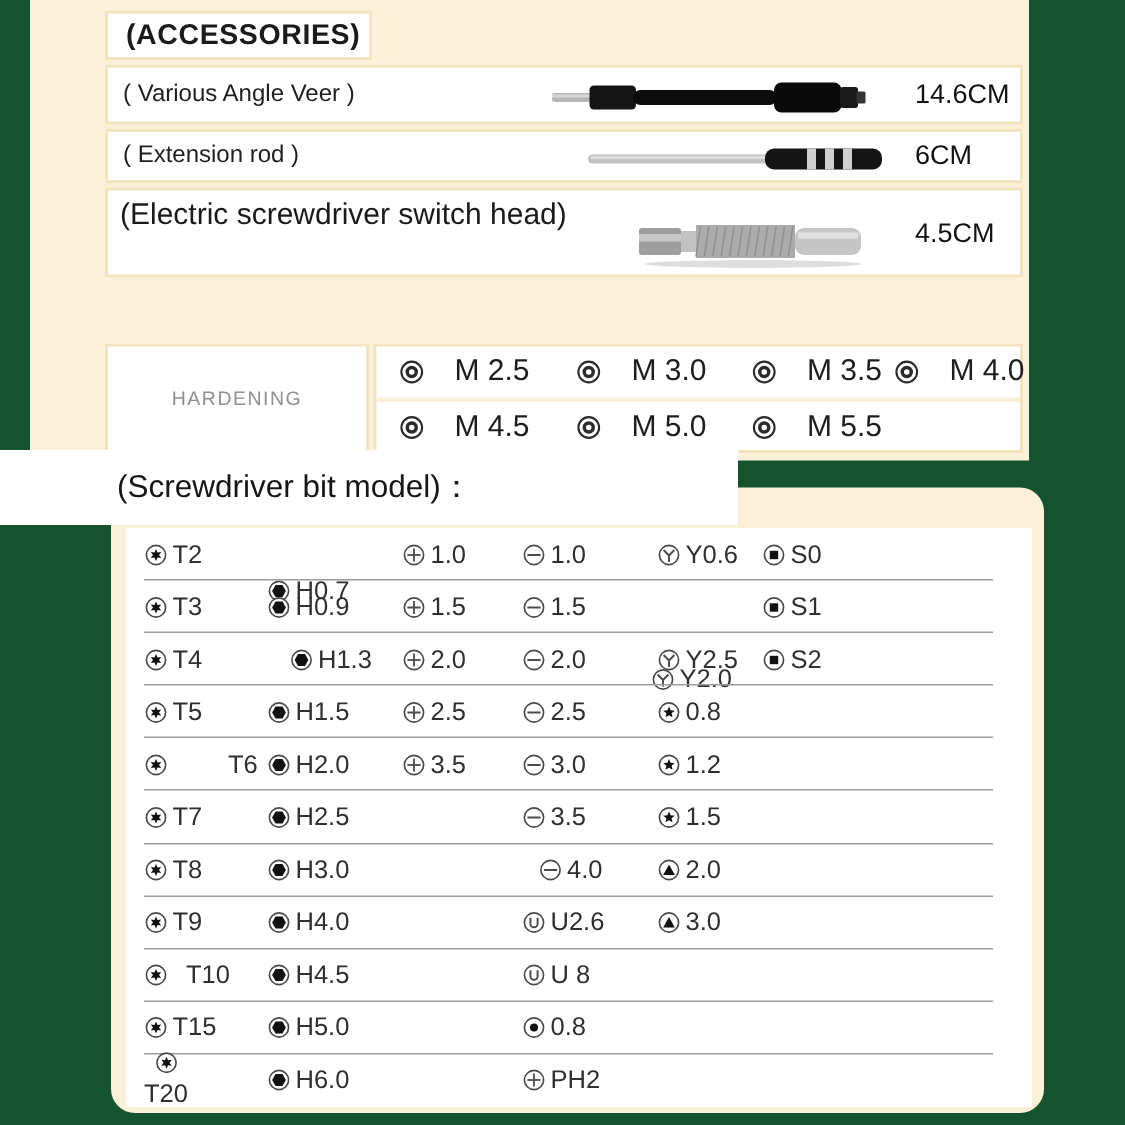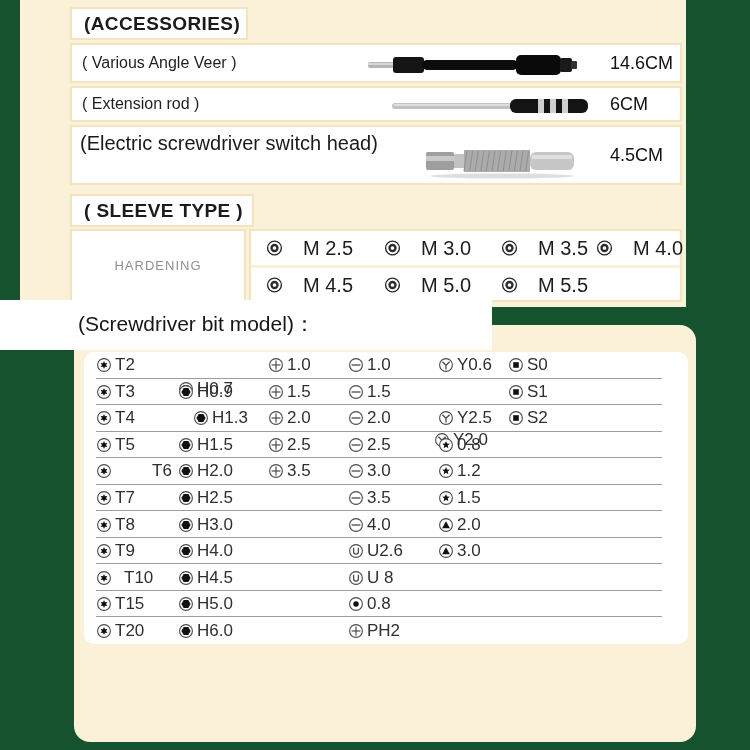--- a/index.html
+++ b/index.html
@@ -26,21 +26,21 @@
   #hardening-box span{font-size:13px;color:#8f8f8f;letter-spacing:1px;}
   #sleeve-box{left:249px;top:229px;width:433px;height:73px;}
   .sleeve-row{position:absolute;left:0;width:100%;height:34px;}
   #sleeve-row-0{top:0;} #sleeve-row-1{top:37px;}
   #sleeve-divider{position:absolute;left:0;top:34px;width:100%;height:3px;background:#fbf1d8;}
   .sleeve-item{position:absolute;top:50%;transform:translateY(-50%);display:flex;align-items:center;gap:20px;
                font-size:20px;color:#1d1d1d;white-space:nowrap;}
   #bits-panel{position:absolute;left:74px;top:325px;width:622px;height:417px;background:#fbf1d8;border-radius:16px;}
   #bits-heading-strip{position:absolute;left:0;top:300px;width:492px;height:50px;background:#fff;}
   #bits-heading-strip span{position:absolute;left:78px;top:10px;font-size:21px;color:#161616;white-space:nowrap;}
-  #bits-table{position:absolute;left:84px;top:352px;width:604px;height:292px;background:#fff;border-radius:10px;
+  #bits-table{position:absolute;left:84px;top:352px;width:604px;height:386px;background:#fff;border-radius:0;
               display:flex;flex-direction:column;text-align:right;}
   .bit-row{position:relative;flex:1;}
   .bit-row:not(:last-child)::after{content:"";position:absolute;left:12px;right:26px;bottom:0;height:1px;background:#9d9d9d;}
   .bit-cell{position:absolute;top:50%;transform:translateY(-50%);display:flex;align-items:center;gap:3px;
             font-size:17px;color:#2f2f2f;white-space:nowrap;}
   svg{display:block;}
 </style>
 </head>
 <body>
 
@@ -103,23 +103,20 @@
           <line x1="95.4" y1="8" x2="92.4" y2="28" stroke="#8f8f8f" stroke-width="1"></line>
           <line x1="101" y1="8" x2="98" y2="28" stroke="#8f8f8f" stroke-width="1"></line>
           <line x1="106.6" y1="8" x2="103.6" y2="28" stroke="#8f8f8f" stroke-width="1"></line>
           <rect x="108" y="9" width="44" height="18" rx="6" fill="#c6c6c6"></rect>
           <rect x="110" y="12" width="40" height="4" fill="#e0e0e0"></rect>
         </svg>
       </div>
     <span class="acc-length-mid">4.5CM</span>
   </div>
 
-  <div class="box hdr" id="sleeve-title">
-    <span>( SLEEVE TYPE )</span>
-  </div>
   <div class="box" id="hardening-box">
     <span>HARDENING</span>
   </div>
   <div class="box" id="sleeve-box">
     <div class="sleeve-row" id="sleeve-row-0">
         <div class="sleeve-item" style="left: 15px;">
           <span>
             <svg width="17" height="17" viewBox="0 0 17 17">
               <circle cx="8.5" cy="8.5" r="6.9" fill="none" stroke="#2b2b2b" stroke-width="1.4"></circle>
               <circle cx="8.5" cy="8.5" r="3" fill="none" stroke="#2b2b2b" stroke-width="2.3"></circle>
@@ -515,21 +512,21 @@
         </div>
         <div class="bit-cell" style="left: 94px;">
           <span>
             <svg width="16" height="16" viewBox="0 0 16 16">
               <circle cx="8" cy="8" r="6.4" fill="#fff" stroke="#4a4a4a" stroke-width="1.1"></circle>
               <polygon points="12.6,8 10.3,11.98 5.7,11.98 3.4,8 5.7,4.02 10.3,4.02" fill="#111"></polygon>
             </svg>
           </span>
           <span>H3.0</span>
         </div>
-        <div class="bit-cell" style="left: 264px;">
+        <div class="bit-cell" style="left: 275px;">
           <span>
             <svg width="16" height="16" viewBox="0 0 16 16">
               <circle cx="8" cy="8" r="6.4" fill="#fff" stroke="#4a4a4a" stroke-width="1.1"></circle>
               <line x1="3.6" y1="8" x2="12.4" y2="8" stroke="#4a4a4a" stroke-width="1.3"></line>
             </svg>
           </span>
           <span>4.0</span>
         </div>
         <div class="bit-cell" style="left: 354px;">
           <span>
@@ -631,21 +628,21 @@
           <span>
             <svg width="16" height="16" viewBox="0 0 16 16">
               <circle cx="8" cy="8" r="6.4" fill="#fff" stroke="#4a4a4a" stroke-width="1.1"></circle>
               <circle cx="8" cy="8" r="2.7" fill="#111"></circle>
             </svg>
           </span>
           <span>0.8</span>
         </div>
       </div>
       <div class="bit-row">
-        <div class="bit-cell" style="left: 12px;">
+        <div class="bit-cell" style="left: 12px; flex-direction: column;">
           <span>
             <svg width="16" height="16" viewBox="0 0 16 16">
               <circle cx="8" cy="8" r="6.4" fill="#fff" stroke="#4a4a4a" stroke-width="1.1"></circle>
               <polygon points="8,4 9,6.27 11.46,6 10,8 11.46,10 9,9.73 8,12 7,9.73 4.54,10 6,8 4.54,6 7,6.27" fill="#111"></polygon>
             </svg>
           </span>
           <span>T20</span>
         </div>
         <div class="bit-cell" style="left: 94px;">
           <span>

